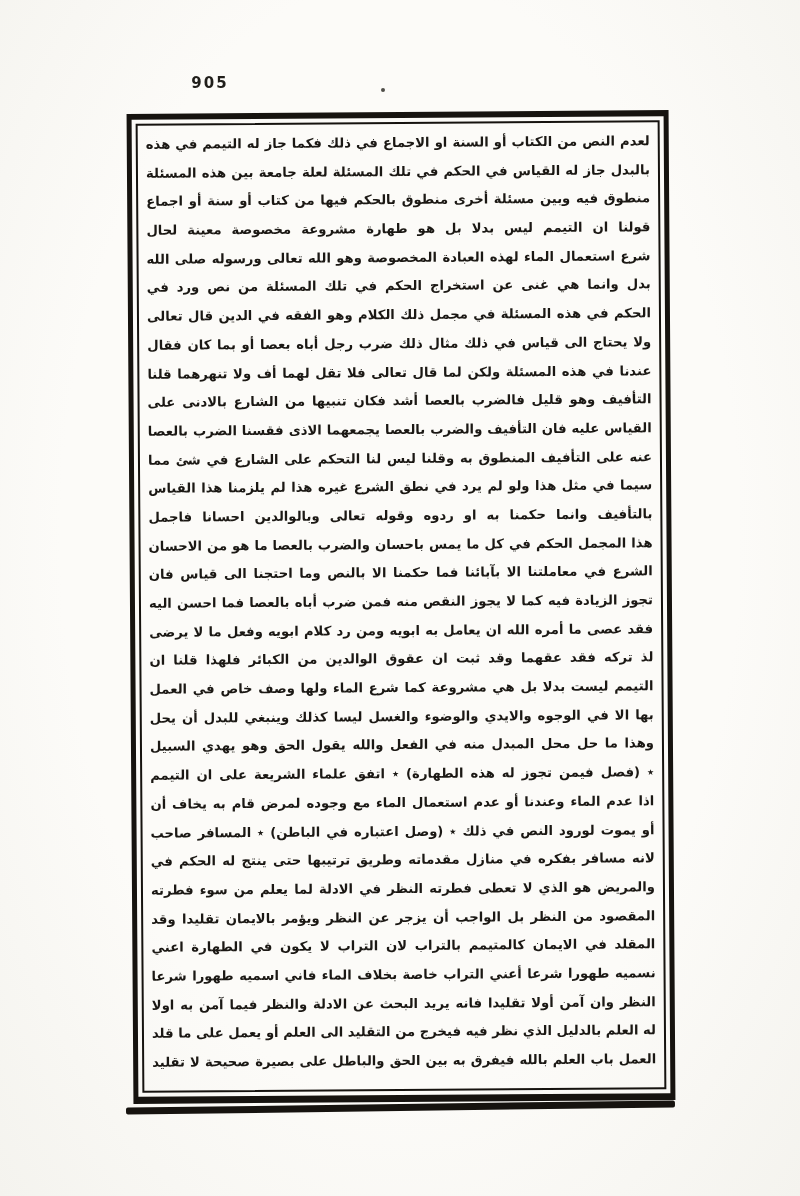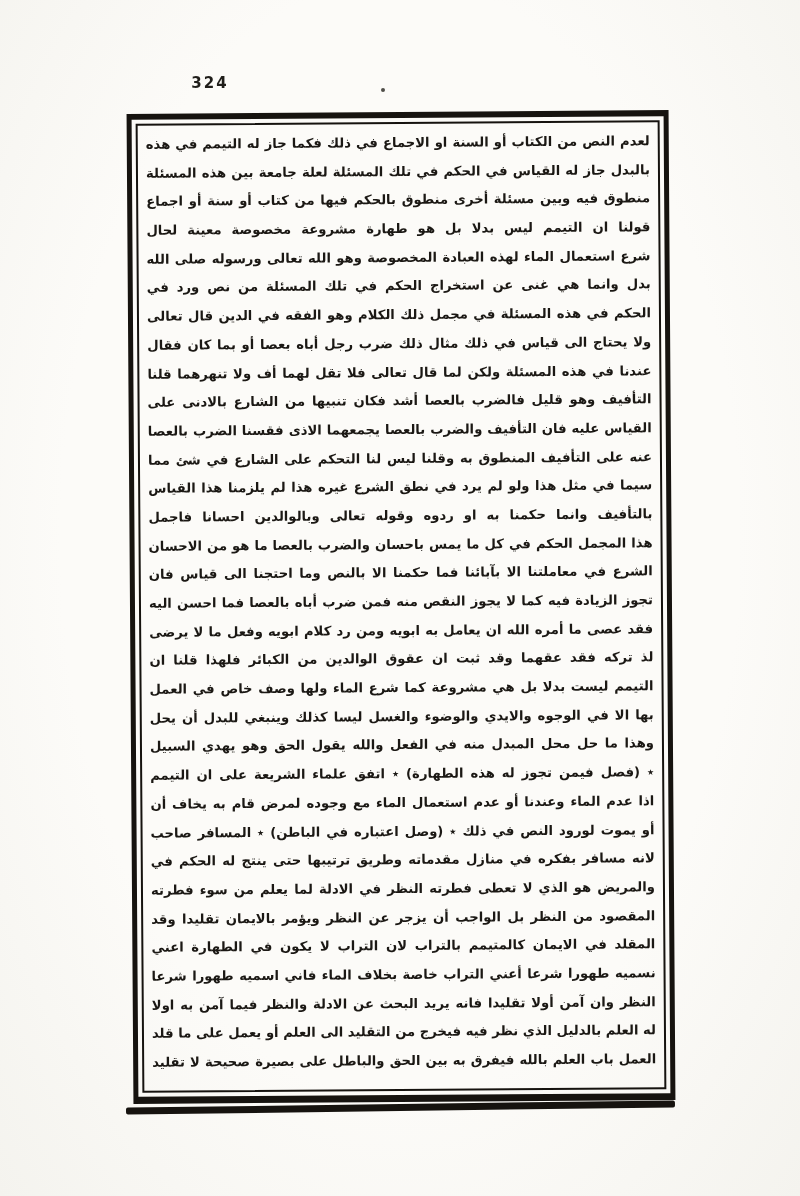--- a/index.html
+++ b/index.html
@@ -72,21 +72,21 @@
     text-align: justify;
     text-align-last: justify;
     white-space: normal;
   }
 </style>
 </head>
 <body>
 
 <div class="scan">
 
-  <div class="page-number">324</div>
+  <div class="page-number">905</div>
 
   <div class="ink-dot"></div>
 
   <div class="frame">
     <div class="frame-inner">
       <div class="text-block">
         <div class="line">لعدم النص من الكتاب أو السنة او الاجماع في ذلك فكما جاز له التيمم في هذه الطهارة الصغرى</div>
         <div class="line">بالبدل جاز له القياس في الحكم في تلك المسئلة لعلة جامعة بين هذه المسئلة التي لا حكم فيها</div>
         <div class="line">منطوق فيه وبين مسئلة أخرى منطوق بالحكم فيها من كتاب أو سنة أو اجماع ومذهبنا هو</div>
         <div class="line">قولنا ان التيمم ليس بدلا بل هو طهارة مشروعة مخصوصة معينة لحال مخصوص شرعها الذي</div>

